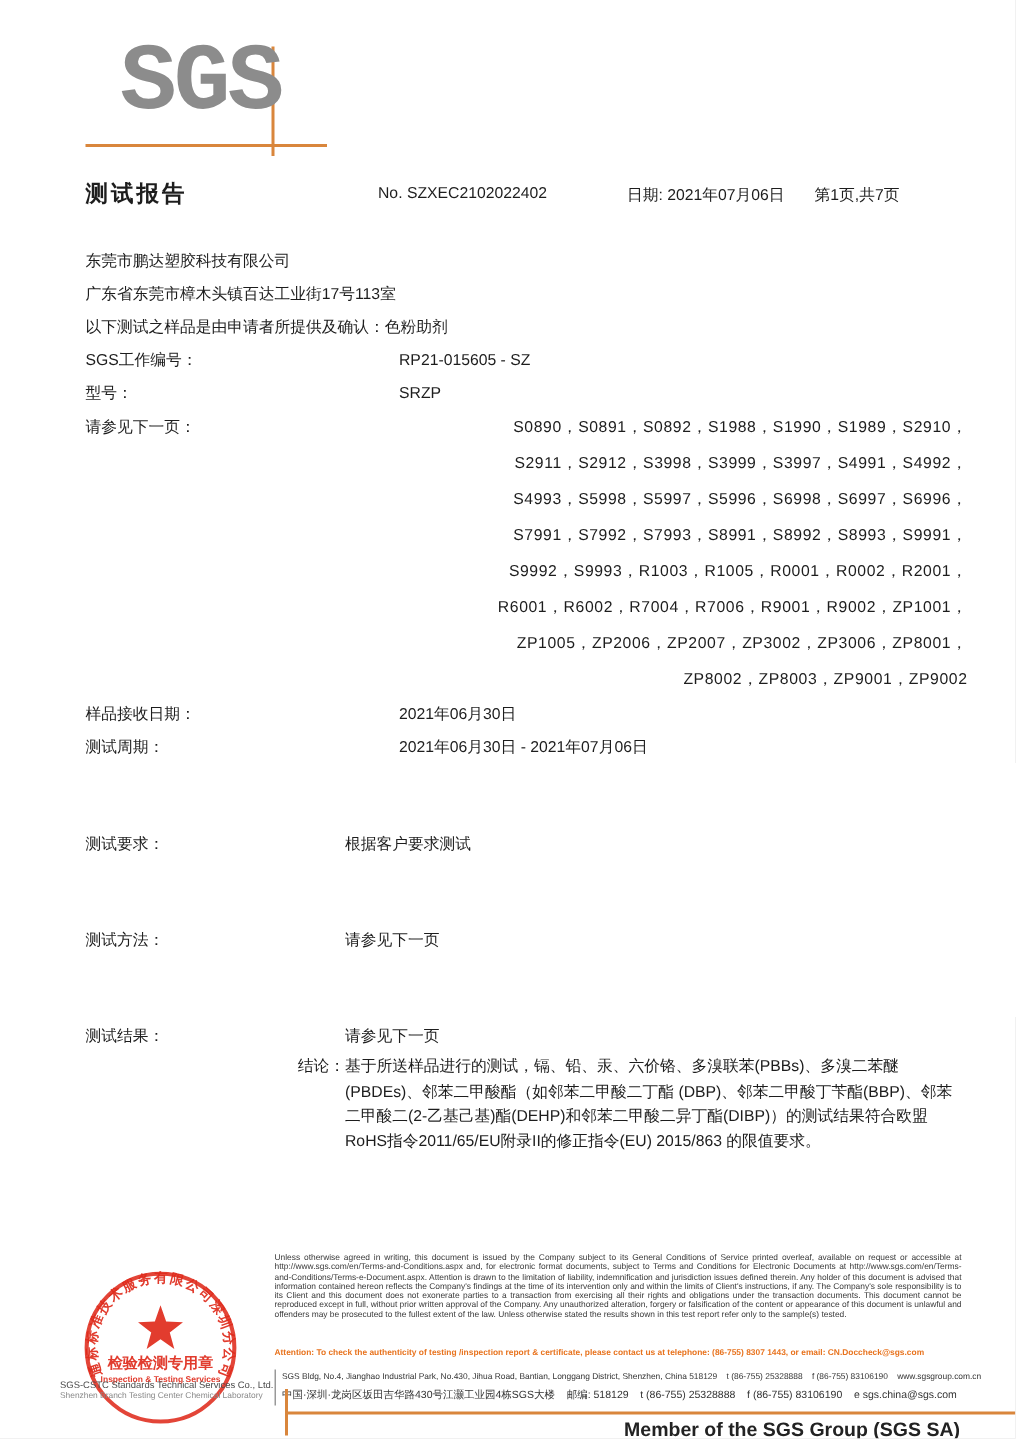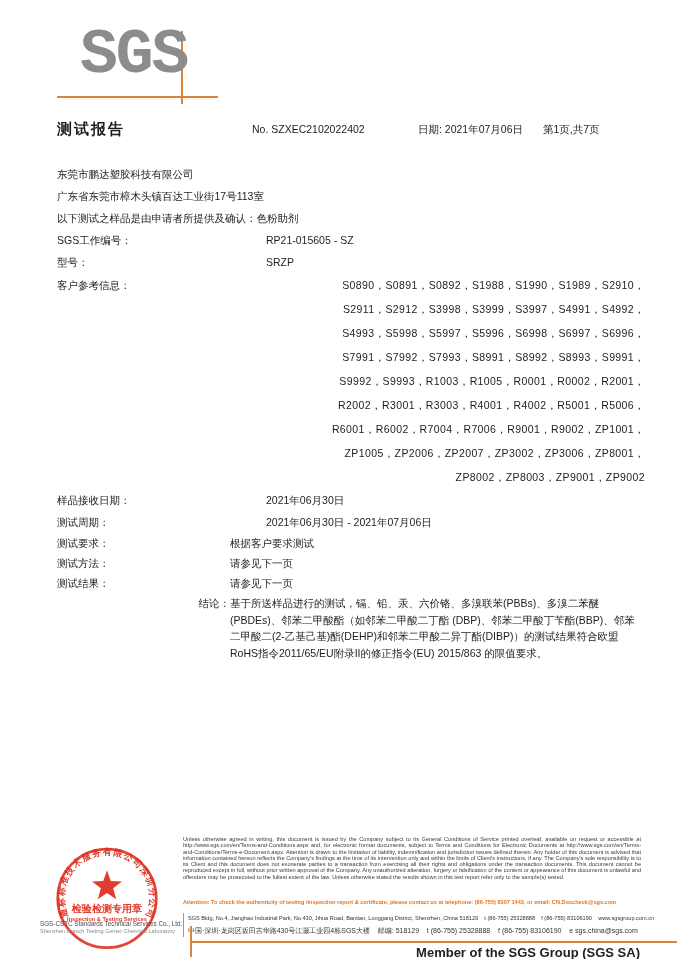--- a/index.html
+++ b/index.html
@@ -22,21 +22,21 @@
   .doc-date{position:absolute;left:418px;top:3px;font-size:10.5px;}
   .doc-page{position:absolute;left:543px;top:3px;font-size:10.5px;}
   
   .body{position:absolute;left:57px;top:163px;width:588px;font-size:10.5px;line-height:22px;}
   .line{line-height:22px;}
   .statement{line-height:22px;}
   .frow{display:flex;}
   .frow .lab{width:173px;flex:0 0 173px;}
   .frow .val{flex:1;}
   .frow.h22{line-height:22px;gap:36px;}
-  .frow.h20{line-height:20px;}
+  .frow.h20{line-height:20px;margin-top:44px;}
   .ref-lines div{line-height:24px;letter-spacing:0.4px;text-align:right;}
   .concl{display:flex;margin-top:2px;}
   .concl .lab{width:173px;flex:0 0 173px;line-height:16.5px;text-align:right;}
   .concl .val{flex:1;line-height:16.5px;text-align:left;}
   
   .legal{
     position:absolute;left:183px;top:836px;width:458px;
     font-size:5.6px;line-height:6.3px;color:#3a3a3a;text-align:justify;
   }
   .attention{
@@ -85,28 +85,27 @@
     <div class="frow h22">
       <div class="lab">SGS工作编号：</div>
       <div class="val">RP21-015605 - SZ</div>
     </div>
     <div class="frow h22">
       <div class="lab">型号：</div>
       <div class="val">SRZP</div>
     </div>
 
     <div class="frow">
-      <div class="lab" style="line-height:24px;">客户参考信息：</div>
+      <div class="lab" style="line-height:24px;">请参见下一页：</div>
       <div class="val ref-lines">
         <div>S0890，S0891，S0892，S1988，S1990，S1989，S2910，</div>
         <div>S2911，S2912，S3998，S3999，S3997，S4991，S4992，</div>
         <div>S4993，S5998，S5997，S5996，S6998，S6997，S6996，</div>
         <div>S7991，S7992，S7993，S8991，S8992，S8993，S9991，</div>
         <div>S9992，S9993，R1003，R1005，R0001，R0002，R2001，</div>
-        <div>R2002，R3001，R3003，R4001，R4002，R5001，R5006，</div>
         <div>R6001，R6002，R7004，R7006，R9001，R9002，ZP1001，</div>
         <div>ZP1005，ZP2006，ZP2007，ZP3002，ZP3006，ZP8001，</div>
         <div>ZP8002，ZP8003，ZP9001，ZP9002</div>
       </div>
     </div>
 
     <div class="frow h22">
       <div class="lab">样品接收日期：</div>
       <div class="val">2021年06月30日</div>
     </div>

